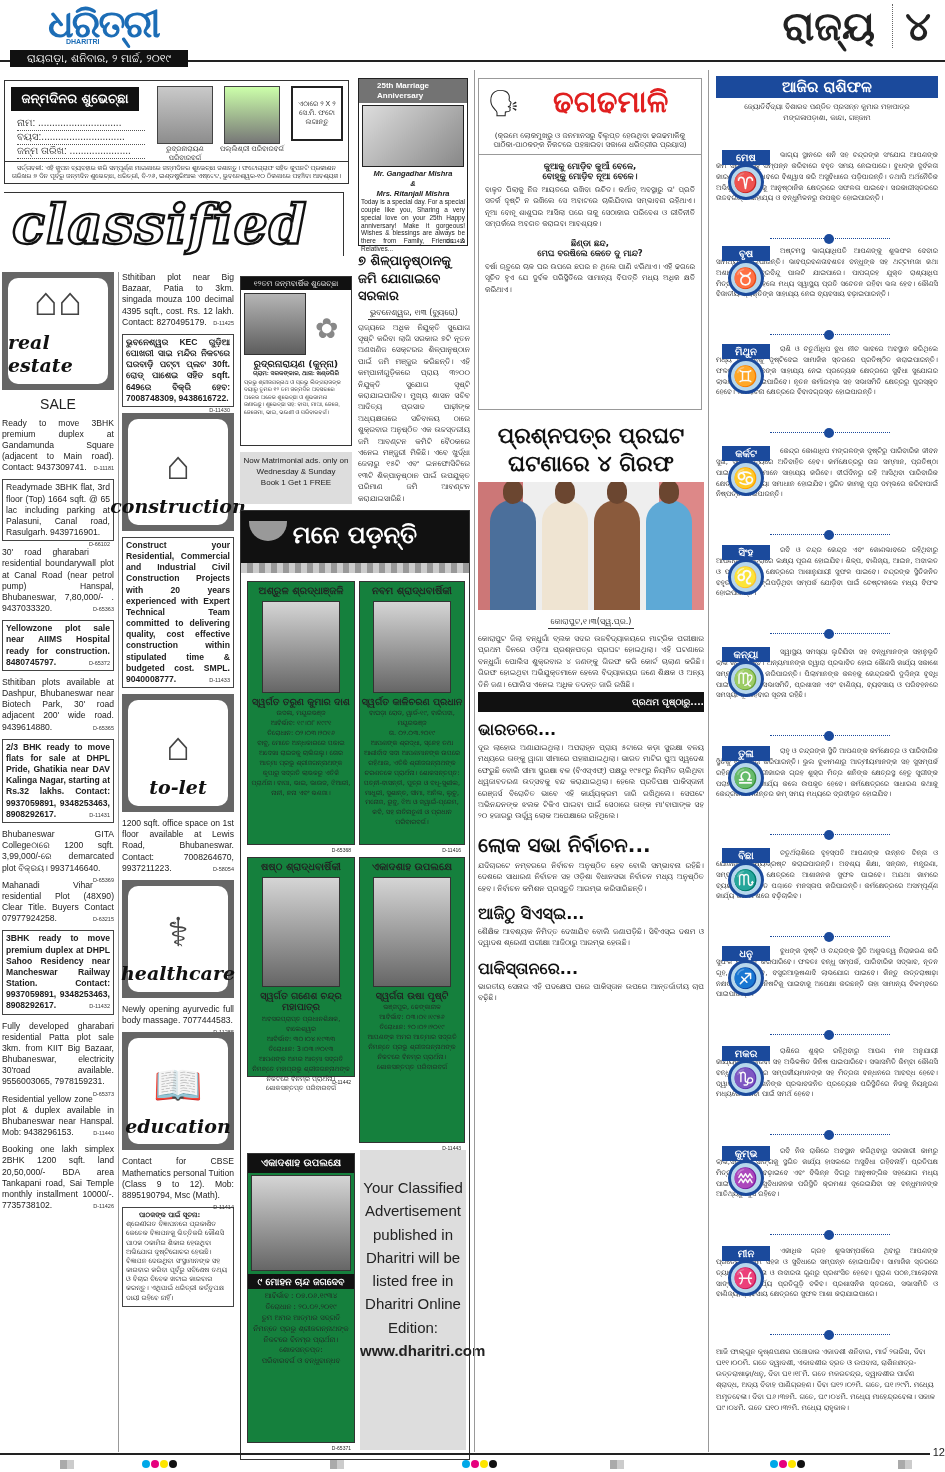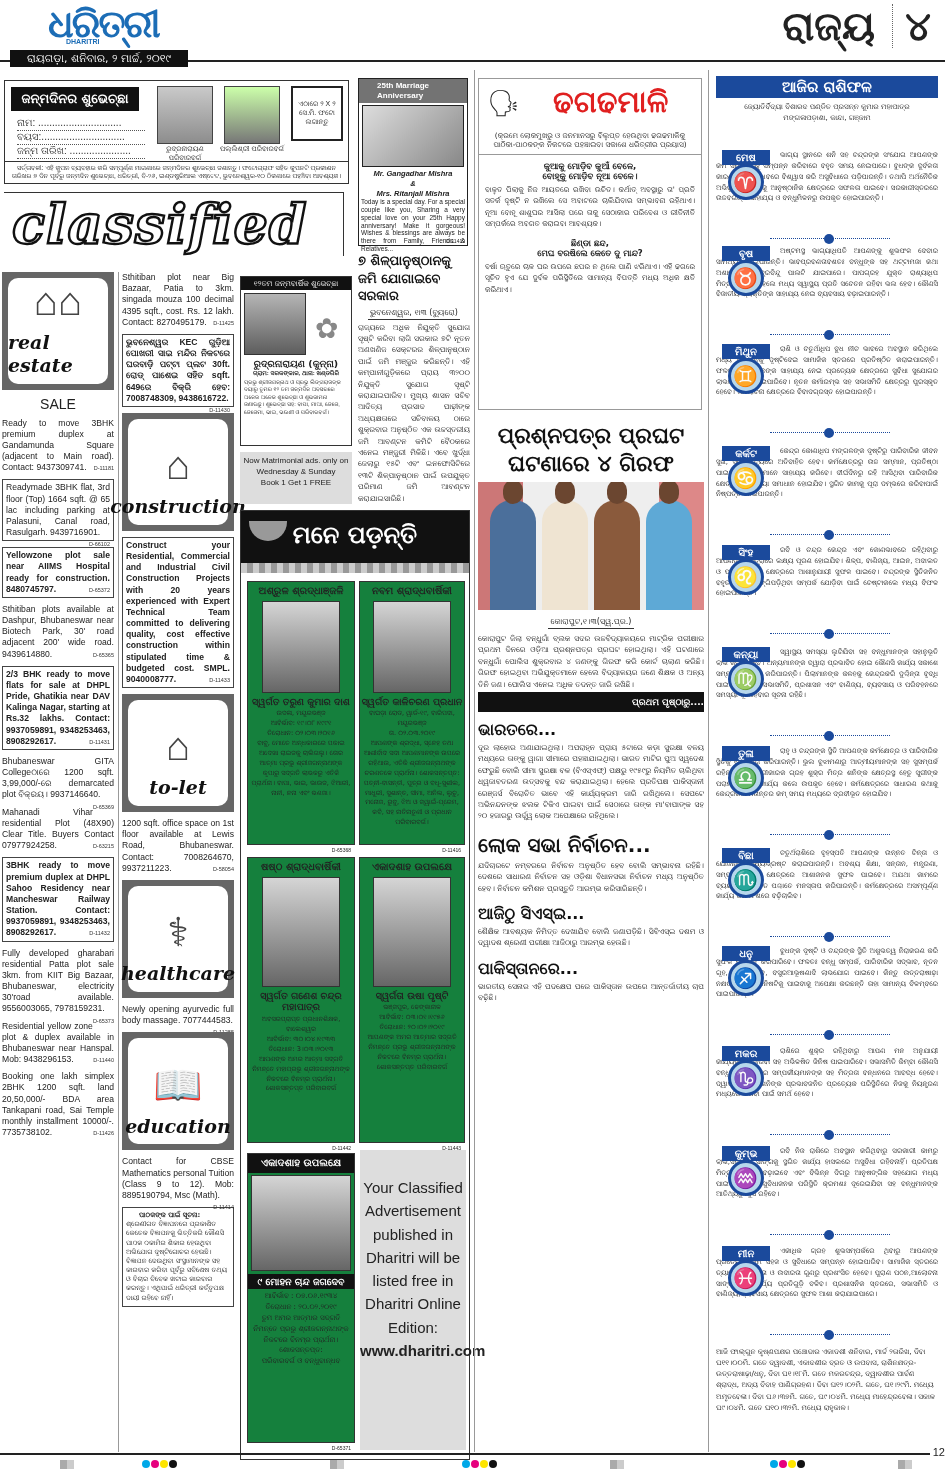--- a/index.html
+++ b/index.html
@@ -147,20 +147,21 @@
 <div class="ccol" style="left:2px;top:272px">
   <div class="cat">
     <div class="inner">
         <div class="ico">⌂⌂</div>
     <div class="lbl">real estate</div>
       </div>
   </div>
   <div class="sale-hd">SALE</div>
   <div class="ad"><span>Ready to move 3BHK premium duplex at Gandamunda Square (adjacent to Main road). Contact: 9437309741.</span> <span class="code">D-11181</span></div>
   <div class="ad box"><span>Readymade 3BHK flat, 3rd floor (Top) 1664 sqft. @ 65 lac including parking at Palasuni, Canal road, Rasulgarh. 9439716901.</span> <span class="code">D-66102</span></div>
+  <div class="ad"><span>30' road gharabari residential boundarywall plot at Canal Road (near petrol pump) Hanspal, Bhubaneswar, 7,80,000/- . 9437033320.</span> <span class="code">D-65363</span></div>
   <div class="ad box bold"><span>Yellowzone plot sale near AIIMS Hospital ready for construction. 8480745797.</span> <span class="code">D-65372</span></div>
   <div class="ad"><span>Sthitiban plots available at Dashpur, Bhubaneswar near Biotech Park, 30' road adjacent 200' wide road. 9439614880.</span> <span class="code">D-65365</span></div>
   <div class="ad box bold"><span>2/3 BHK ready to move flats for sale at DHPL Pride, Ghatikia near DAV Kalinga Nagar, starting at Rs.32 lakhs. Contact: 9937059891, 9348253463, 8908292617.</span> <span class="code">D-11431</span></div>
   <div class="ad"><span>Bhubaneswar GITA Collegeଠାରେ 1200 sqft. 3,99,000/-ରେ demarcated plot ବିକ୍ରୟ। 9937146640.</span> <span class="code">D-65369</span></div>
   <div class="ad"><span>Mahanadi Vihar residential Plot (48X90) Clear Title. Buyers Contact 07977924258.</span> <span class="code">D-63215</span></div>
   <div class="ad box bold"><span>3BHK ready to move premium duplex at DHPL Sahoo Residency near Mancheswar Railway Station. Contact: 9937059891, 9348253463, 8908292617.</span> <span class="code">D-11432</span></div>
   <div class="ad"><span>Fully developed gharabari residential Patta plot sale 3km. from KIIT Big Bazaar, Bhubaneswar, electricity 30'road available. 9556003065, 7978159231.</span> <span class="code">D-65373</span></div>
   <div class="ad"><span>Residential yellow zone plot &amp; duplex available in Bhubaneswar near Hanspal. Mob: 9438296153.</span> <span class="code">D-11440</span></div>
   <div class="ad"><span>Booking one lakh simplex 2BHK 1200 sqft. land 20,50,000/- BDA area Tankapani road, Sai Temple monthly installment 10000/-. 7735738102.</span> <span class="code">D-11426</span></div>
 </div>
@@ -239,21 +240,21 @@
   </div>
   <div class="ocard" style="left:118px;top:70px;width:106px;height:264px">
     <div class="t">ନବମ ଶ୍ରାଦ୍ଧବାର୍ଷିକୀ</div>
     <div class="ph" style="width:78px;height:92px"></div>
     <div class="n">ସ୍ୱର୍ଗତ କାଳିଚରଣ ପ୍ରଧାନ</div>
     <div class="b" style="white-space:pre-line">ବାଘଡ଼ା ରୋଡ, ୱାର୍ଡ-୧୯, ବାରିପଦା, ମୟୂରଭଞ୍ଜ
 ତା. ୦୨.୦୩.୨୦୧୯
 ଆପଣଙ୍କ ଶ୍ରଦ୍ଧା, ସ୍ନେହ ତଥା ଆଶୀର୍ବାଦ ସଦା ଆପଣମାନଙ୍କ ଉପରେ ରହିଥାଉ, ଏତିକି ଶ୍ରୀଜଗନ୍ନାଥଙ୍କ ଚରଣତଳେ ପ୍ରାର୍ଥନା। ଶୋକସନ୍ତପ୍ତ: ପତ୍ନୀ-ବାସନ୍ତୀ, ପୁତ୍ର ଓ ବଧୂ-ସୁଶୀଲ, ମାଧୁରୀ, ସୁଶାନ୍ତ, ସୀମା, ଅନିଲ, ଲୁଚୁ, ମନୋଜ, ରୁବୁ, ଝିଅ ଓ ଜ୍ୱାଇଁ-ପ୍ରେମ, କବି, ସହ ନାତିନାତୁଣୀ ଓ ପ୍ରଧାନ ପରିବାରବର୍ଗ।</div>
     <div class="c">D-11416</div>
   </div>
-  <div class="ocard" style="left:6px;top:346px;width:108px;height:286px">
+  <div class="ocard" style="left:6px;top:346px;width:108px;height:220px">
     <div class="t">ଷଷ୍ଠ ଶ୍ରାଦ୍ଧବାର୍ଷିକୀ</div>
     <div class="ph" style="width:78px;height:110px"></div>
     <div class="n">ସ୍ୱର୍ଗତ ଗଣେଶ ଚନ୍ଦ୍ର ମହାପାତ୍ର</div>
     <div class="b" style="white-space:pre-line">ଅବସରପ୍ରାପ୍ତ ପ୍ରଧାନଶିକ୍ଷକ, ବାଲେଶ୍ୱର
 ଆବିର୍ଭାବ: ୩୦।୦୪।୧୯୩୩
 ତିରୋଧାନ: 3।୦୩।୨୦୧୩
 ଆପଣଙ୍କ ଅମର ଆତ୍ମା ସଦ୍‌ଗତି ନିମନ୍ତେ ମହାପ୍ରଭୁ ଶ୍ରୀଜଗନ୍ନାଥଙ୍କ ନିକଟରେ ବିନମ୍ର ପ୍ରାର୍ଥନା। ଶୋକସନ୍ତପ୍ତ ପରିବାରବର୍ଗ</div>
     <div class="c">D-11442</div>
   </div>
   <div class="ocard" style="left:118px;top:346px;width:106px;height:286px">

